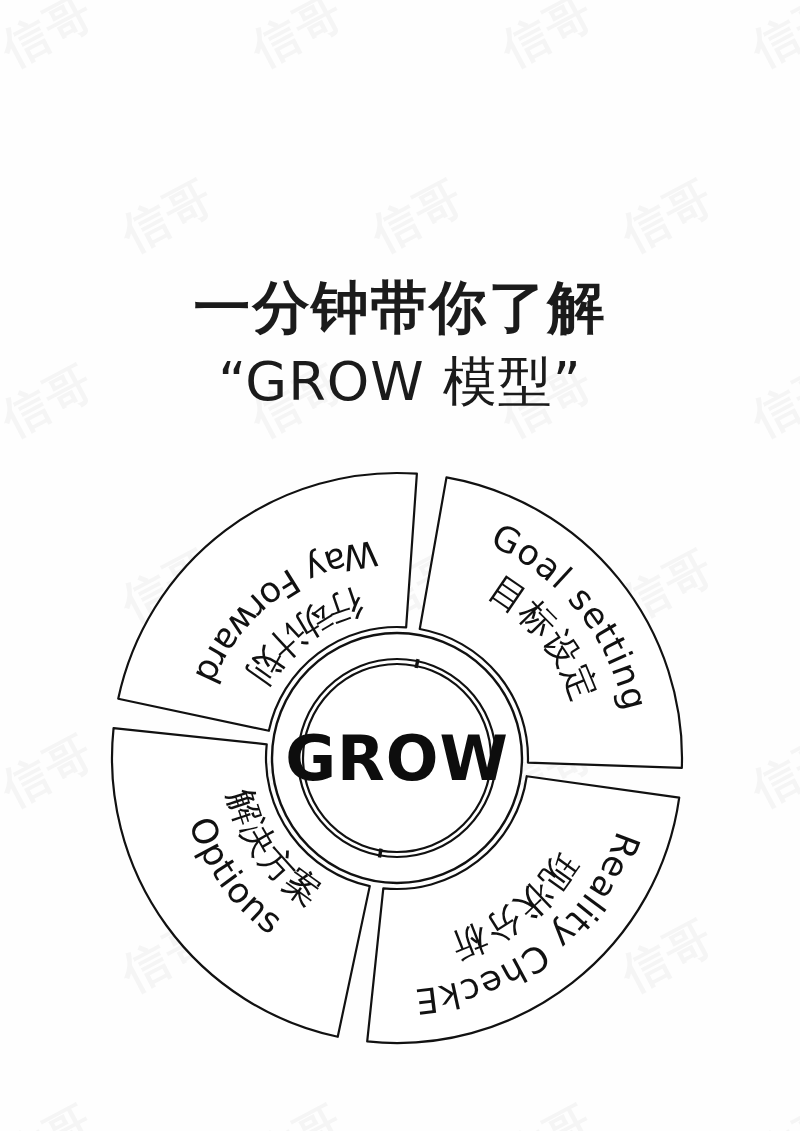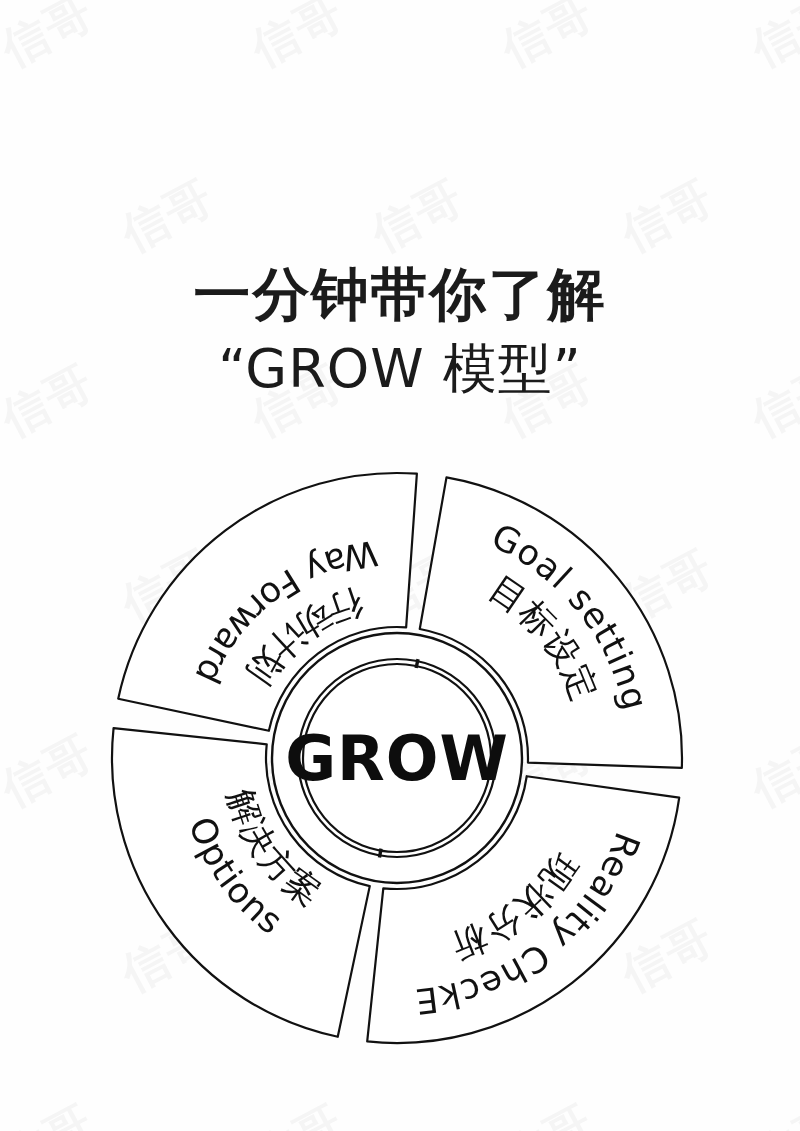--- a/index.html
+++ b/index.html
@@ -32,21 +32,21 @@
     transform: rotate(-28deg);
     white-space: nowrap;
     font-family: "DejaVu Sans", sans-serif;
     user-select: none;
   }
 
   
   #heading-block {
     position: absolute;
     left: 0;
-    top: 263px;
+    top: 276px;
     width: 800px;
     text-align: center;
     z-index: 2;
   }
   #title-line-1 {
     font-size: 57px;
     font-weight: 700;
     color: #1b1b1b;
     letter-spacing: 2px;
     line-height: 1.12;

